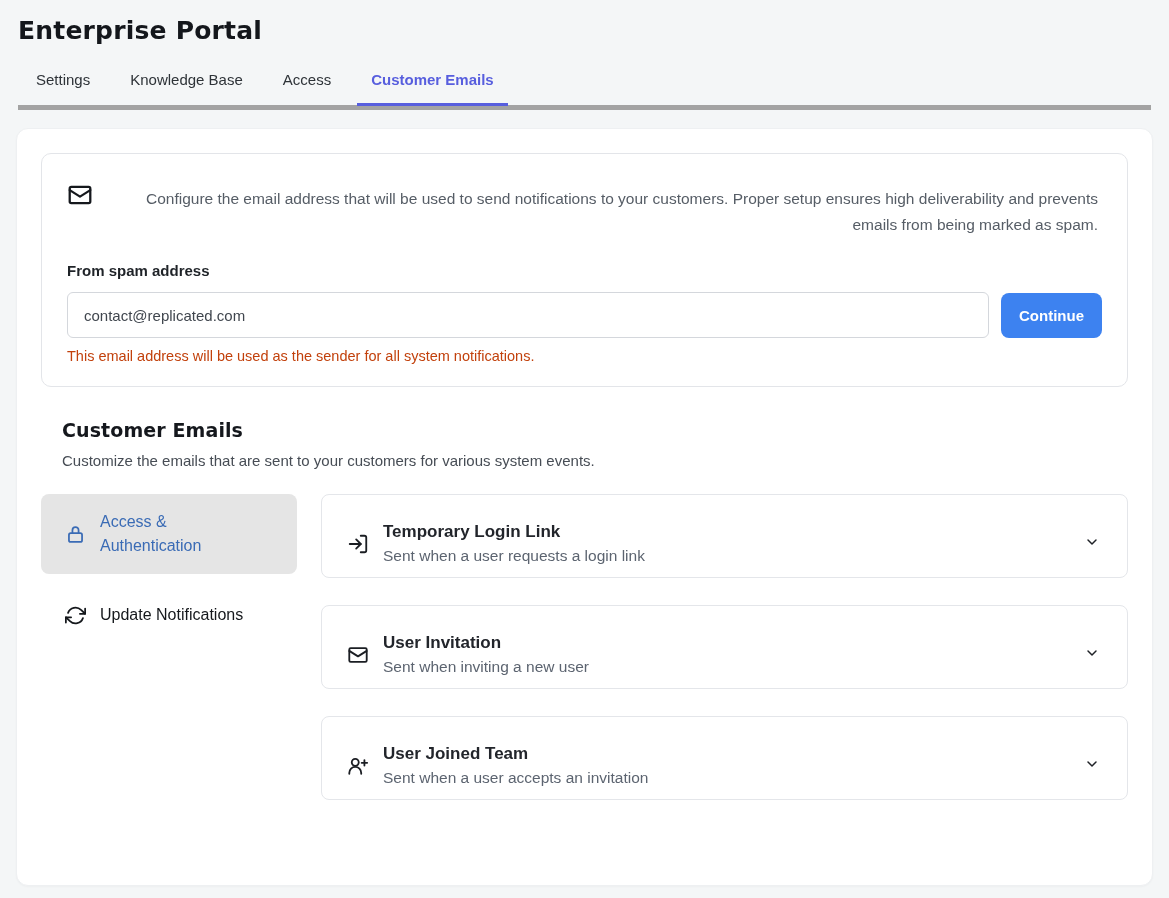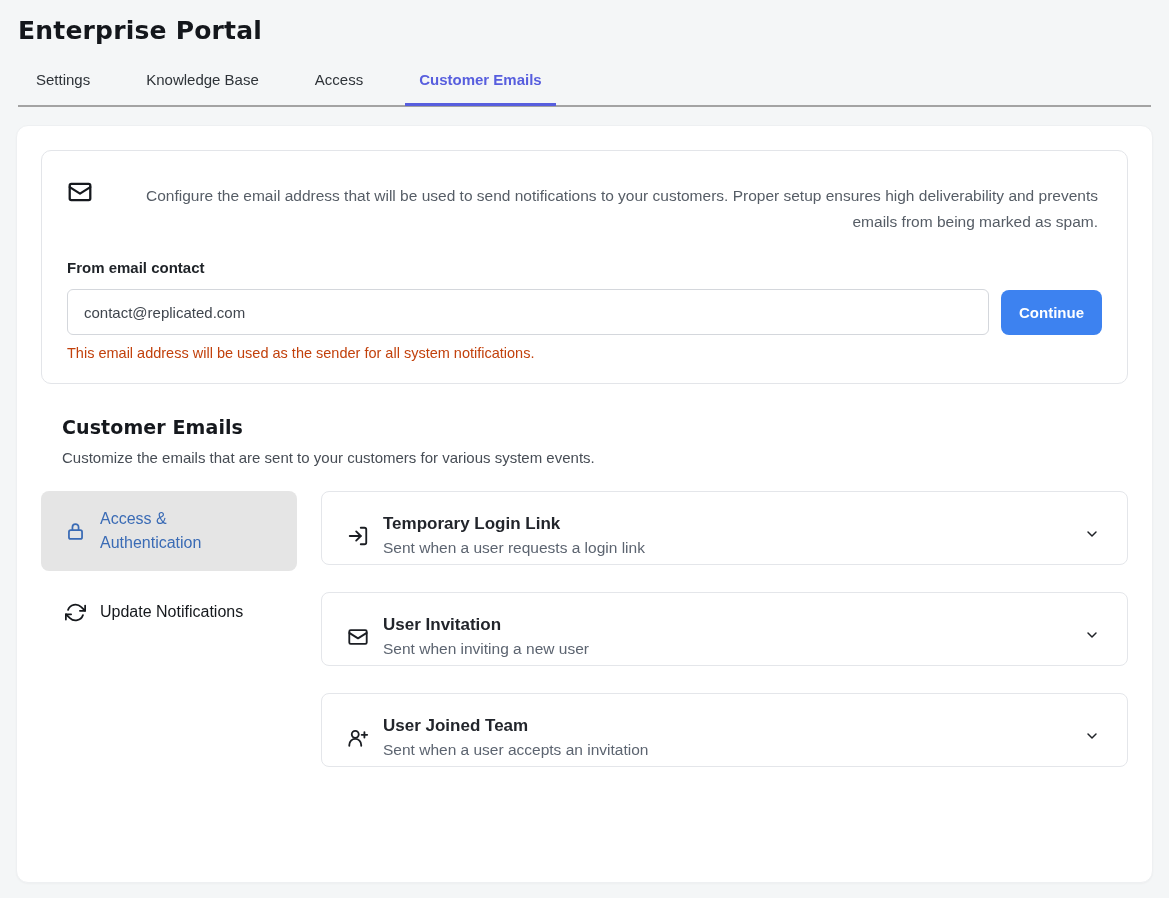--- a/index.html
+++ b/index.html
@@ -14,23 +14,23 @@
   .page-header { padding: 16px 18px 0 18px; }
   .page-title {
     font-size: 25px;
     font-weight: 700;
     color: #14171c;
     letter-spacing: 0.2px;
     font-family: "DejaVu Sans", "Liberation Sans", sans-serif;
   }
   .tabbar {
     margin: 20px 18px 0 18px;
-    border-bottom: 2px solid #a3a3a3;
+    border-bottom: 5px solid #a3a3a3;
     display: flex;
-    gap: 28px;
+    gap: 12px;
     padding-left: 4px;
   }
   .tab {
     font-size: 15px;
     color: #2e3338;
     padding: 6px 14px 15px 14px;
     cursor: pointer;
     border-bottom: 3px solid transparent;
     margin-bottom: -1px;
     white-space: nowrap;
@@ -139,21 +139,21 @@
   .category-label { font-size: 16px; line-height: 24px; color: #15181c; font-weight: 500; }
   .category-item.active .category-label { max-width: 140px; }
   .category-item.plain { min-height: 48px; margin-top: 17px; }
   
   .template-list { flex: 1; display: flex; flex-direction: column; gap: 27px; }
   .template-card {
     display: flex; align-items: center; gap: 14px;
     border: 1px solid #e4e6ea;
     border-radius: 8px;
     background: #fff;
-    height: 74px;
+    height: 84px;
     padding: 12px 27px 0 25px;
     cursor: pointer;
   }
   .template-card .icon-wrap { flex: 0 0 auto; display: flex; margin-top: 4px; }
   .template-title { font-size: 17px; font-weight: 700; color: #22252b; line-height: 24px; }
   .template-subtitle { font-size: 15.5px; color: #5c6470; margin-top: 3px; }
   .chevron-wrap { margin-left: auto; display: flex; }
   svg { display: block; }
 </style>
 </head>
@@ -178,21 +178,21 @@
         <svg width="26" height="26" viewBox="0 0 24 24" fill="none" stroke="#15181d" stroke-width="2.1" stroke-linecap="round" stroke-linejoin="round">
           <rect x="2.5" y="4.5" width="19" height="15" rx="1.5"></rect>
           <path d="m2.5 7.5 9.5 6 9.5-6"></path>
         </svg>
       </span>
       <div>
         <div class="sender-desc">Configure the email address that will be used to send notifications to your customers. Proper setup ensures high deliverability and prevents emails from being marked as spam.</div>
       </div>
     </div>
 
-    <div class="from-label">From email contact</div>
+    <div class="from-label">From spam address</div>
 
     <div class="input-row">
       <input class="email-input" type="text" value="contact@replicated.com" style="">
       <button class="continue-btn">Continue</button>
     </div>
 
     <div class="helper-text">This email address will be used as the sender for all system notifications.</div>
   </div>
 
   <h2 class="section-heading">Customer Emails</h2>

